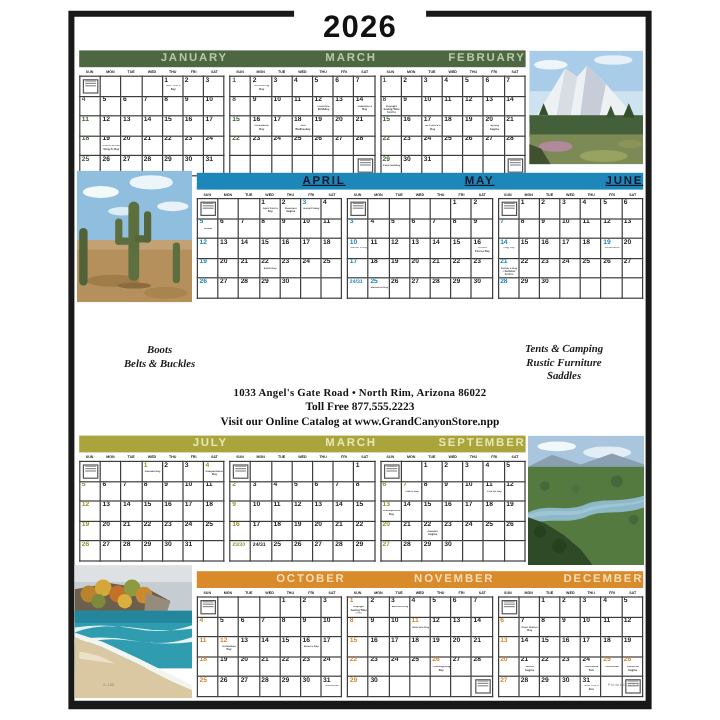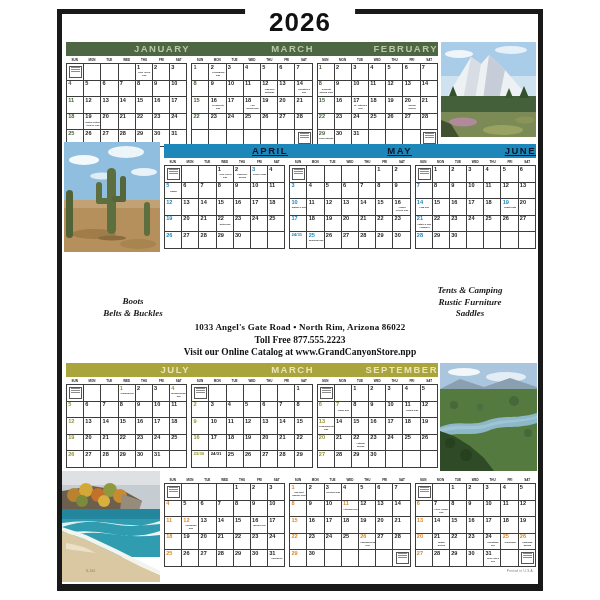--- a/index.html
+++ b/index.html
@@ -878,21 +878,21 @@
                 <td></td>
                 <td></td>
                 <td></td>
               </tr>
             </tbody>
           </table>
         </div>
     </div>
   </div>
 
-  <div class="imp-side" style="left:48px;top:296px;">
+  <div class="imp-side" style="left:48px;top:286px;">
     <div>Boots</div>
     <div>Belts &amp; Buckles</div>
   </div>
   <div class="imp-side" style="left:385px;top:285px;">
     <div>Tents &amp; Camping</div>
     <div>Rustic Furniture</div>
     <div>Saddles</div>
   </div>
 
 
@@ -1336,20 +1336,25 @@
       <rect x="0" y="38" width="98" height="10" fill="#23869c"></rect>
       <path d="M0,52 Q25,48 50,53 T98,50 L98,53 Q73,56 48,52 T0,56 Z" fill="#ffffff" opacity="0.85"></path>
       <path d="M0,62 Q25,58 50,63 T98,60 L98,64 Q73,67 48,63 T0,67 Z" fill="#ffffff" opacity="0.9"></path>
       <polygon points="0,60 22,68 52,82 80,96 98,104 98,111 0,111" fill="#d9c8a2"></polygon>
       <path d="M0,60 L22,68 52,82 80,96 98,104 98,100 82,92 54,78 24,64 0,56 Z" fill="#f2f4ee"></path>
       <path d="M4,72 Q20,74 34,82 Q18,80 4,78 Z" fill="#eee7d2" opacity="0.8"></path>
     </svg>
   </div>
 
   <div class="mrow" style="left:164px;top:476px;">
+    <div class="bar" style="background: rgb(217, 138, 43); color: rgb(246, 221, 184);">
+      <span>OCTOBER</span>
+      <span>NOVEMBER</span>
+      <span>DECEMBER</span>
+    </div>
     <div class="grids">
       <div class="month">
           <div class="dow">
             <span>SUN</span>
             <span>MON</span>
             <span>TUE</span>
             <span>WED</span>
             <span>THU</span>
             <span>FRI</span>
             <span>SAT</span>

